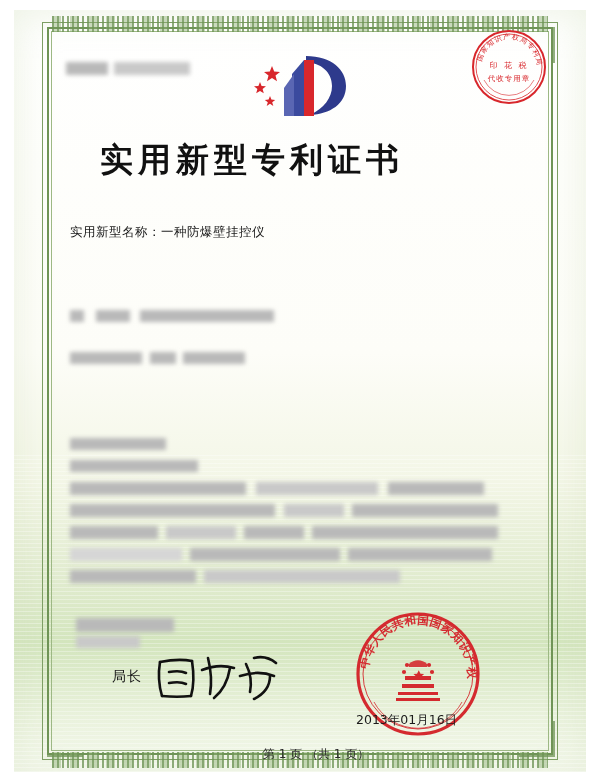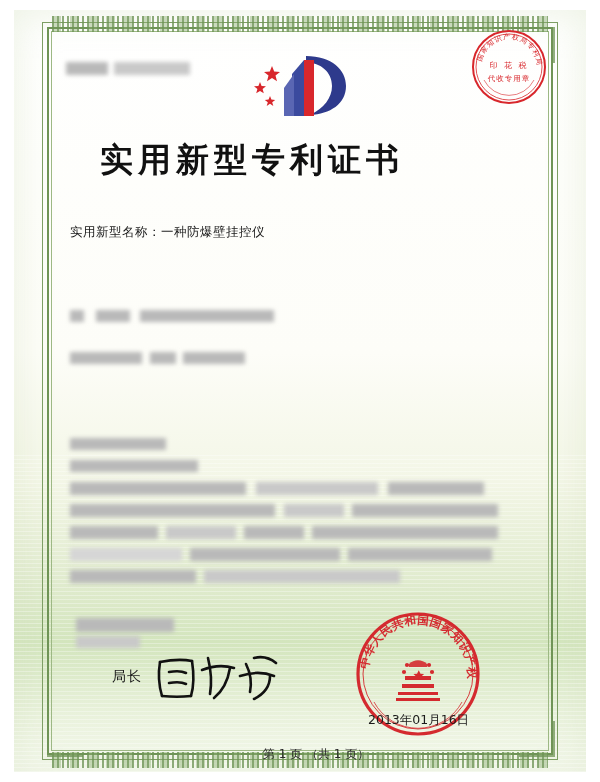--- a/index.html
+++ b/index.html
@@ -223,21 +223,21 @@
     position: absolute;
     left: 352px;
     top: 608px;
     width: 132px;
     height: 132px;
   }
 
   
   #issue-date {
     position: absolute;
-    left: 368px;
+    left: 356px;
     top: 712px;
     font-size: 12.5px;
     color: #1b1b1b;
     font-family: "DejaVu Sans", "Liberation Sans", sans-serif;
   }
 
   
   #page-footer {
     position: absolute;
     left: 16px;

